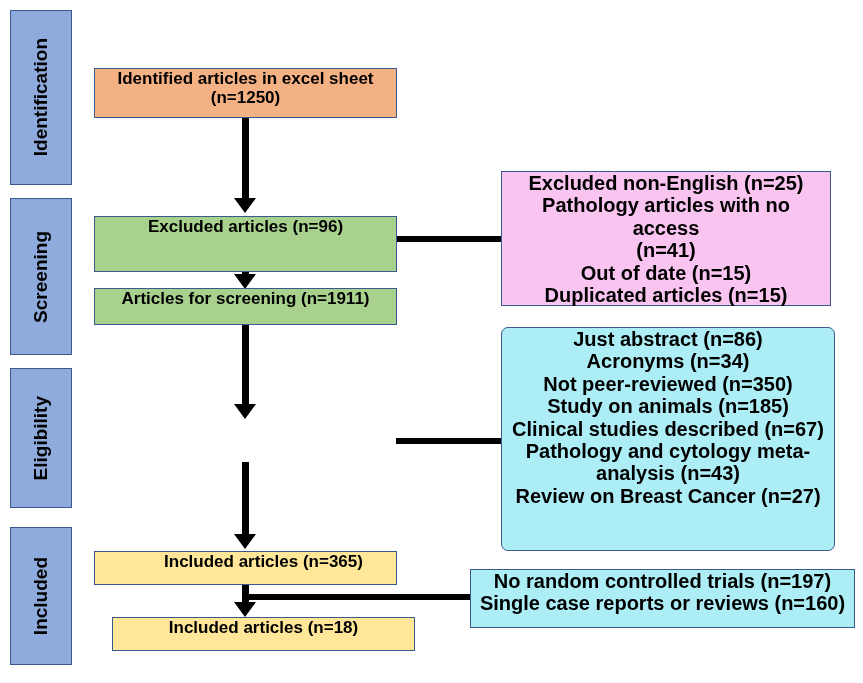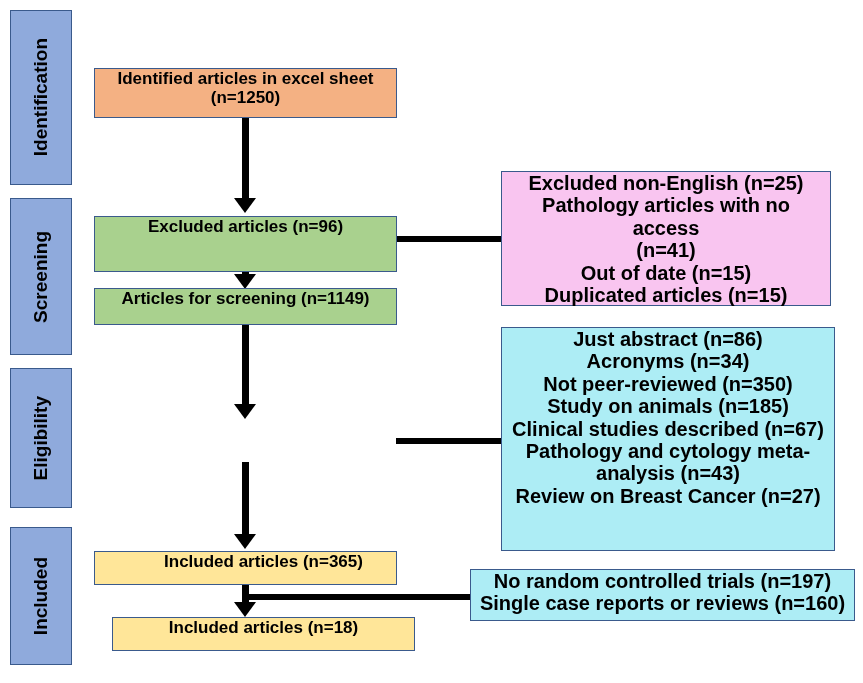--- a/index.html
+++ b/index.html
@@ -90,21 +90,21 @@
       <span>Identified articles in excel sheet</span><br>
       <span>(n=1250)</span>
     </span>
   </div>
 
   <div class="box green fs17" style="left:94px;top:216px;width:303px;height:56px;">
     <span class="txt">Excluded articles (n=96)</span>
   </div>
 
   <div class="box green fs17" style="left:94px;top:288px;width:303px;height:37px;">
-    <span class="txt">Articles for screening (n=1149)</span>
+    <span class="txt">Articles for screening (n=1911)</span>
   </div>
 
 
   <div class="box yellow fs17" style="left:94px;top:551px;width:303px;height:34px;padding-left:36px;">
     <span class="txt">Included articles (n=365)</span>
   </div>
 
   <div class="box yellow fs17" style="left:112px;top:617px;width:303px;height:34px;">
     <span class="txt">Included articles (n=18)</span>
   </div>
@@ -112,33 +112,33 @@
   <div class="box pink fs16" style="left:501px;top:171px;width:330px;height:135px;">
     <span class="txt">
       <span>Excluded non-English (n=25)</span><br>
       <span>Pathology articles with no access</span><br>
       <span>(n=41)</span><br>
       <span>Out of date (n=15)</span><br>
       <span>Duplicated articles (n=15)</span>
     </span>
   </div>
 
-  <div class="box cyan fs16" style="left:501px;top:327px;width:334px;height:224px;">
+  <div class="box cyan fs16" style="left:501px;top:327px;width:334px;height:224px;border-radius:7px;">
     <span class="txt">
       <span>Just abstract (n=86)</span><br>
       <span>Acronyms (n=34)</span><br>
       <span>Not peer-reviewed (n=350)</span><br>
       <span>Study on animals (n=185)</span><br>
       <span>Clinical studies described (n=67)</span><br>
       <span>Pathology and cytology meta-</span><br>
       <span>analysis (n=43)</span><br>
       <span>Review on Breast Cancer (n=27)</span>
     </span>
   </div>
 
-  <div class="box cyan fs16" style="left:470px;top:569px;width:385px;height:52px;">
+  <div class="box cyan fs16" style="left:470px;top:569px;width:385px;height:59px;">
     <span class="txt">
       <span>No random controlled trials (n=197)</span><br>
       <span>Single case reports or reviews (n=160)</span>
     </span>
   </div>
 
 </div>
 
 </body></html>

